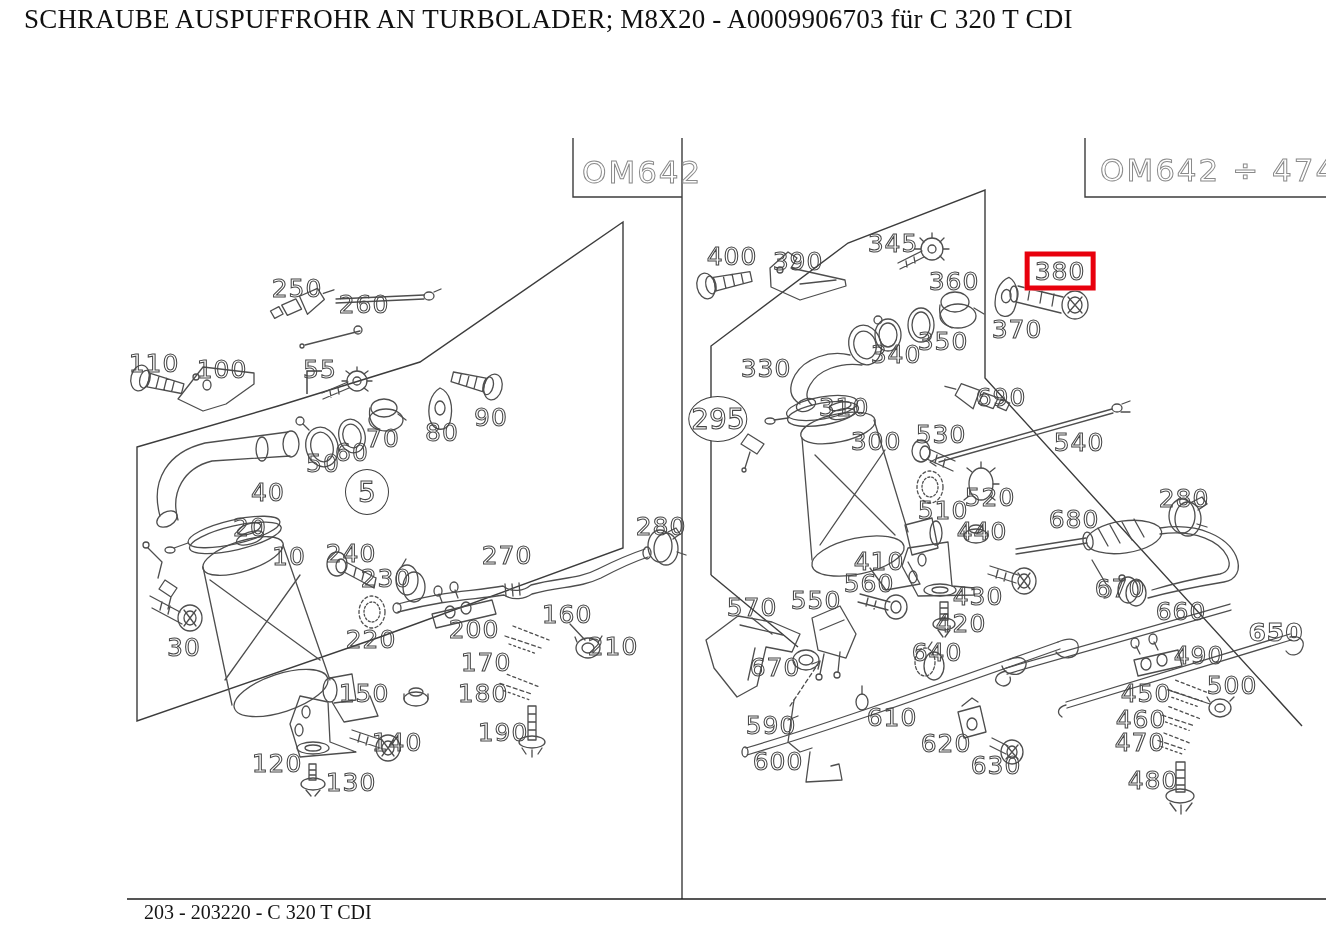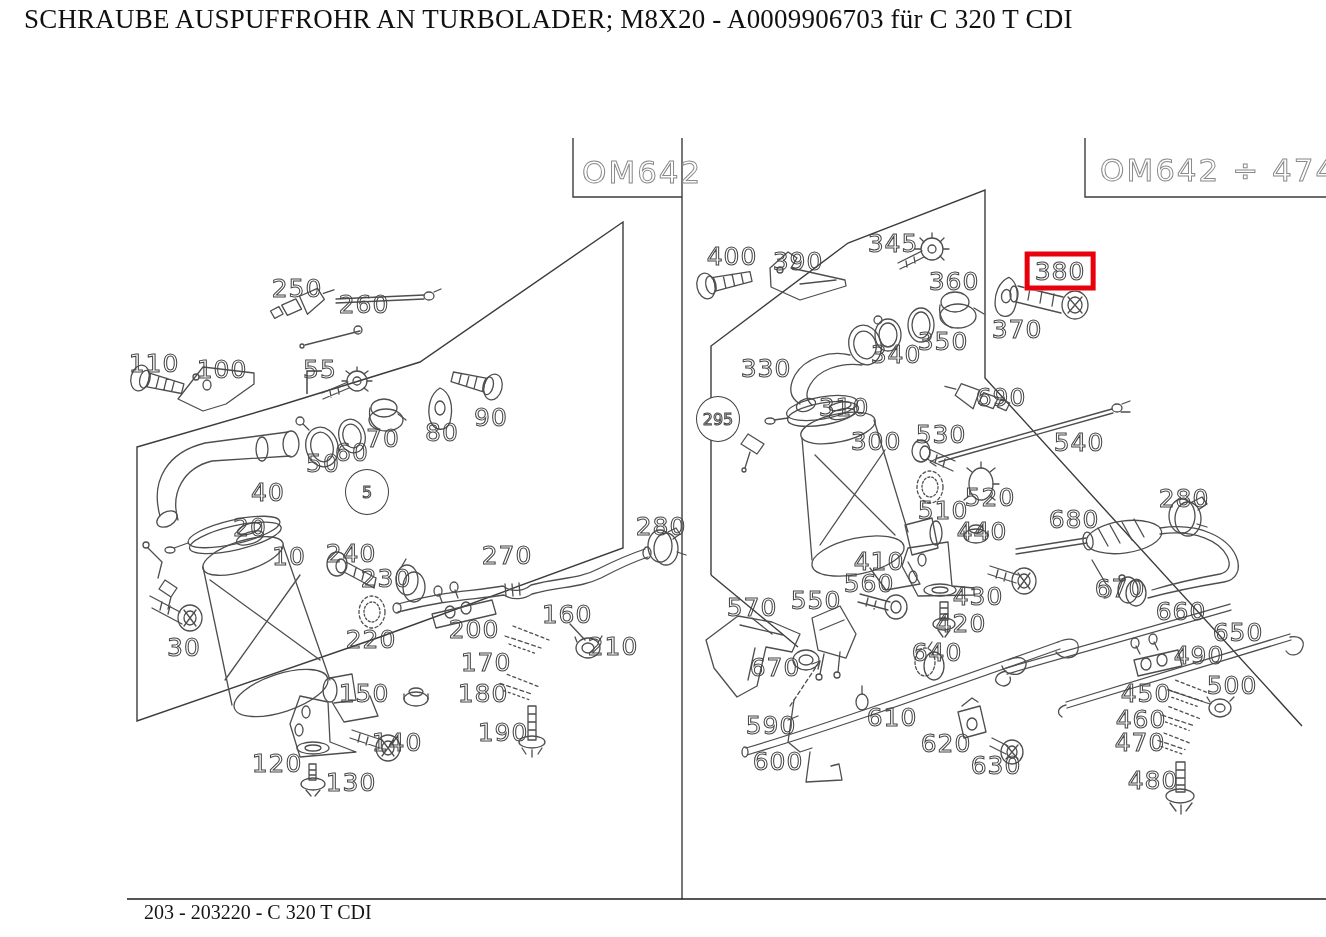--- a/index.html
+++ b/index.html
@@ -11,21 +11,21 @@
   svg.art{position:absolute;left:0;top:0;}
   svg.art *{vector-effect:non-scaling-stroke;}
   .sk{stroke:#4e4e4e;fill:none;stroke-width:1.3;stroke-linecap:round;stroke-linejoin:round;}
   .frame{stroke:#3c3c3c;fill:none;stroke-width:1.4;}
   .rule{stroke:#1c1c1c;stroke-width:1.6;}
   .part-label{position:absolute;transform:translate(-50%,-50%);
       font-family:"DejaVu Sans",sans-serif;font-size:25px;letter-spacing:1px;
       color:transparent;-webkit-text-stroke:1.05px #474747;white-space:nowrap;z-index:3;}
   @supports not (-webkit-text-stroke:1px #000){.part-label{color:#6e6e6e;}}
   .part-label.circled{border:1.6px solid #3f3f3f;border-radius:50%;min-width:44px;height:46px;
-      display:flex;align-items:center;justify-content:center;font-size:16px;letter-spacing:0;
+      display:flex;align-items:center;justify-content:center;font-size:28px;letter-spacing:0;
       background:#fff;box-sizing:border-box;padding:0 2px;}
   .part-label.highlighted{border:5px solid var(--hl,#e8000d);padding:0 5px;background:#fff;}
   .om-label{position:absolute;transform:translate(0,-50%);
       font-family:"DejaVu Sans",sans-serif;font-size:31px;letter-spacing:2px;
       color:transparent;-webkit-text-stroke:1px #8a8a8a;white-space:nowrap;z-index:3;}
   @supports not (-webkit-text-stroke:1px #000){.om-label{color:#9a9a9a;}}
 </style>
 </head>
 <body>
 
@@ -471,21 +471,21 @@
       <div class="part-label" style="left: 775px; top: 667px;">670</div>
       <div class="part-label" style="left: 771px; top: 725px;">590</div>
       <div class="part-label" style="left: 778px; top: 761px;">600</div>
       <div class="part-label" style="left: 892px; top: 717px;">610</div>
       <div class="part-label" style="left: 946px; top: 743px;">620</div>
       <div class="part-label" style="left: 996px; top: 765px;">630</div>
       <div class="part-label" style="left: 937px; top: 652px;">640</div>
       <div class="part-label" style="left: 1184px; top: 498px;">280</div>
       <div class="part-label" style="left: 1120px; top: 588px;">670</div>
       <div class="part-label" style="left: 1181px; top: 611px;">660</div>
-      <div class="part-label" style="left: 1238px; top: 632px;">650</div>
+      <div class="part-label" style="left: 1276px; top: 632px; font-weight: bold;">650</div>
       <div class="part-label" style="left: 1199px; top: 655px;">490</div>
       <div class="part-label" style="left: 1146px; top: 693px;">450</div>
       <div class="part-label" style="left: 1141px; top: 719px;">460</div>
       <div class="part-label" style="left: 1140px; top: 742px;">470</div>
       <div class="part-label" style="left: 1153px; top: 780px; text-align: right;">480</div>
       <div class="part-label" style="left: 1232px; top: 685px;">500</div>
     </div>
 
   <div class="footer-text">203 - 203220 - C 320 T CDI</div>
 </div>

